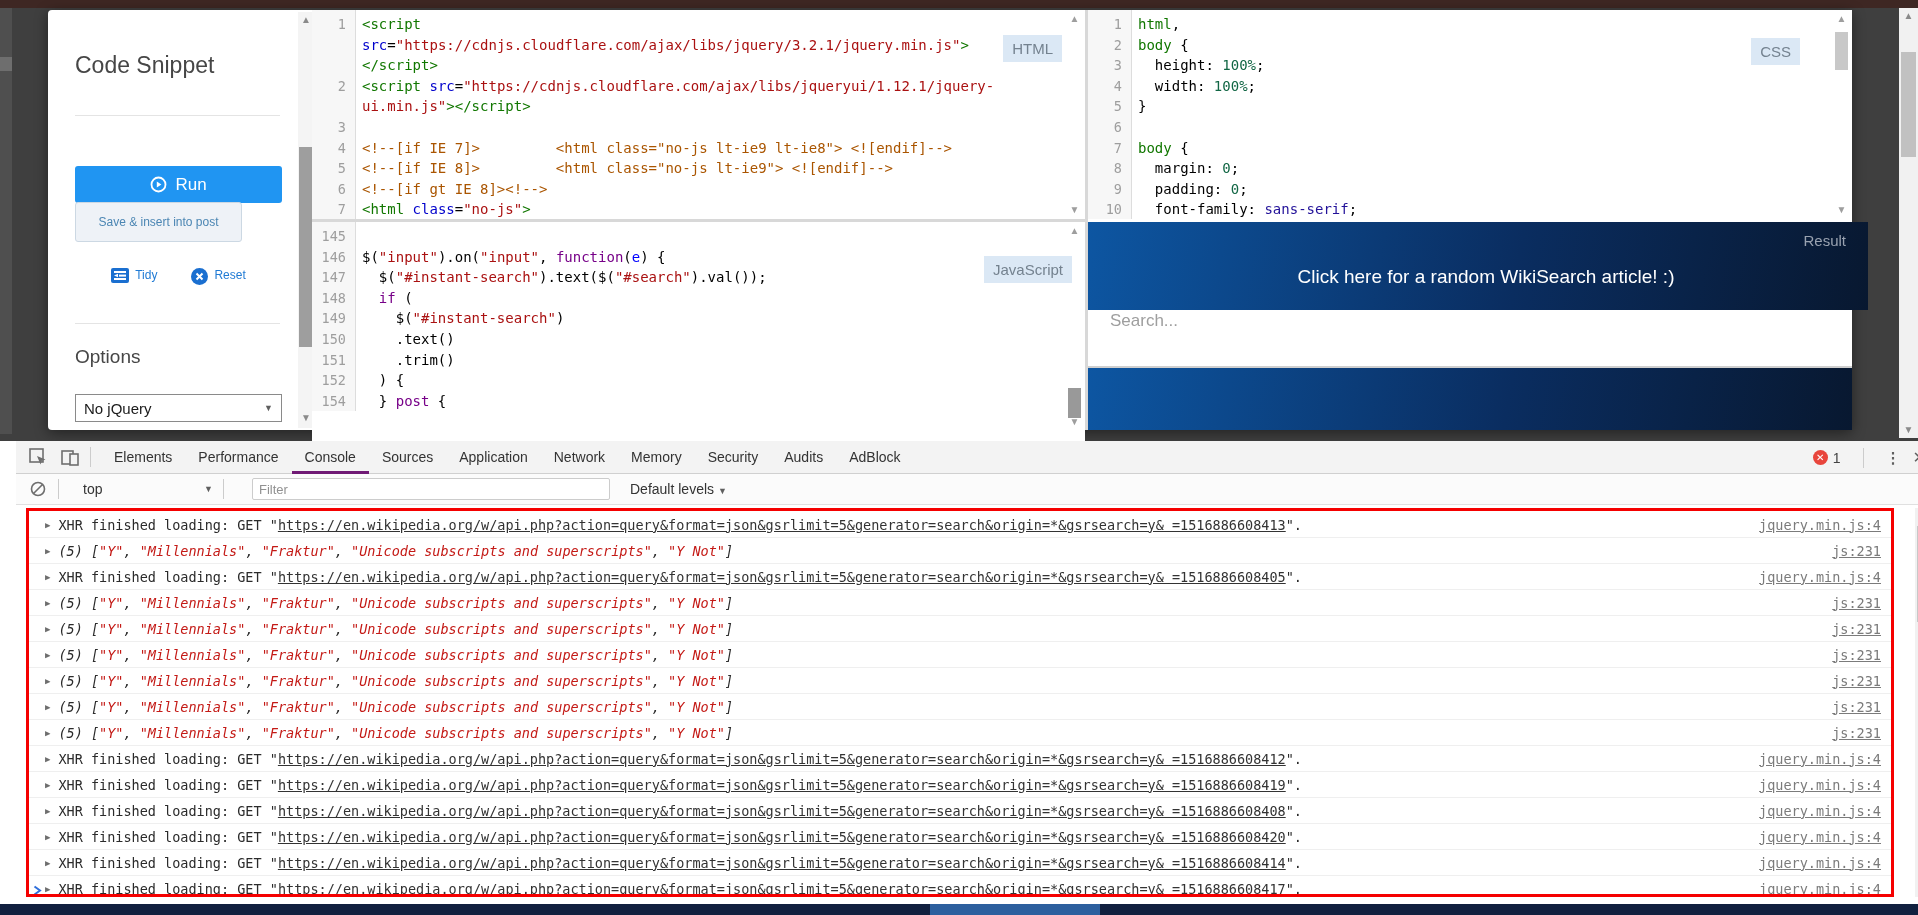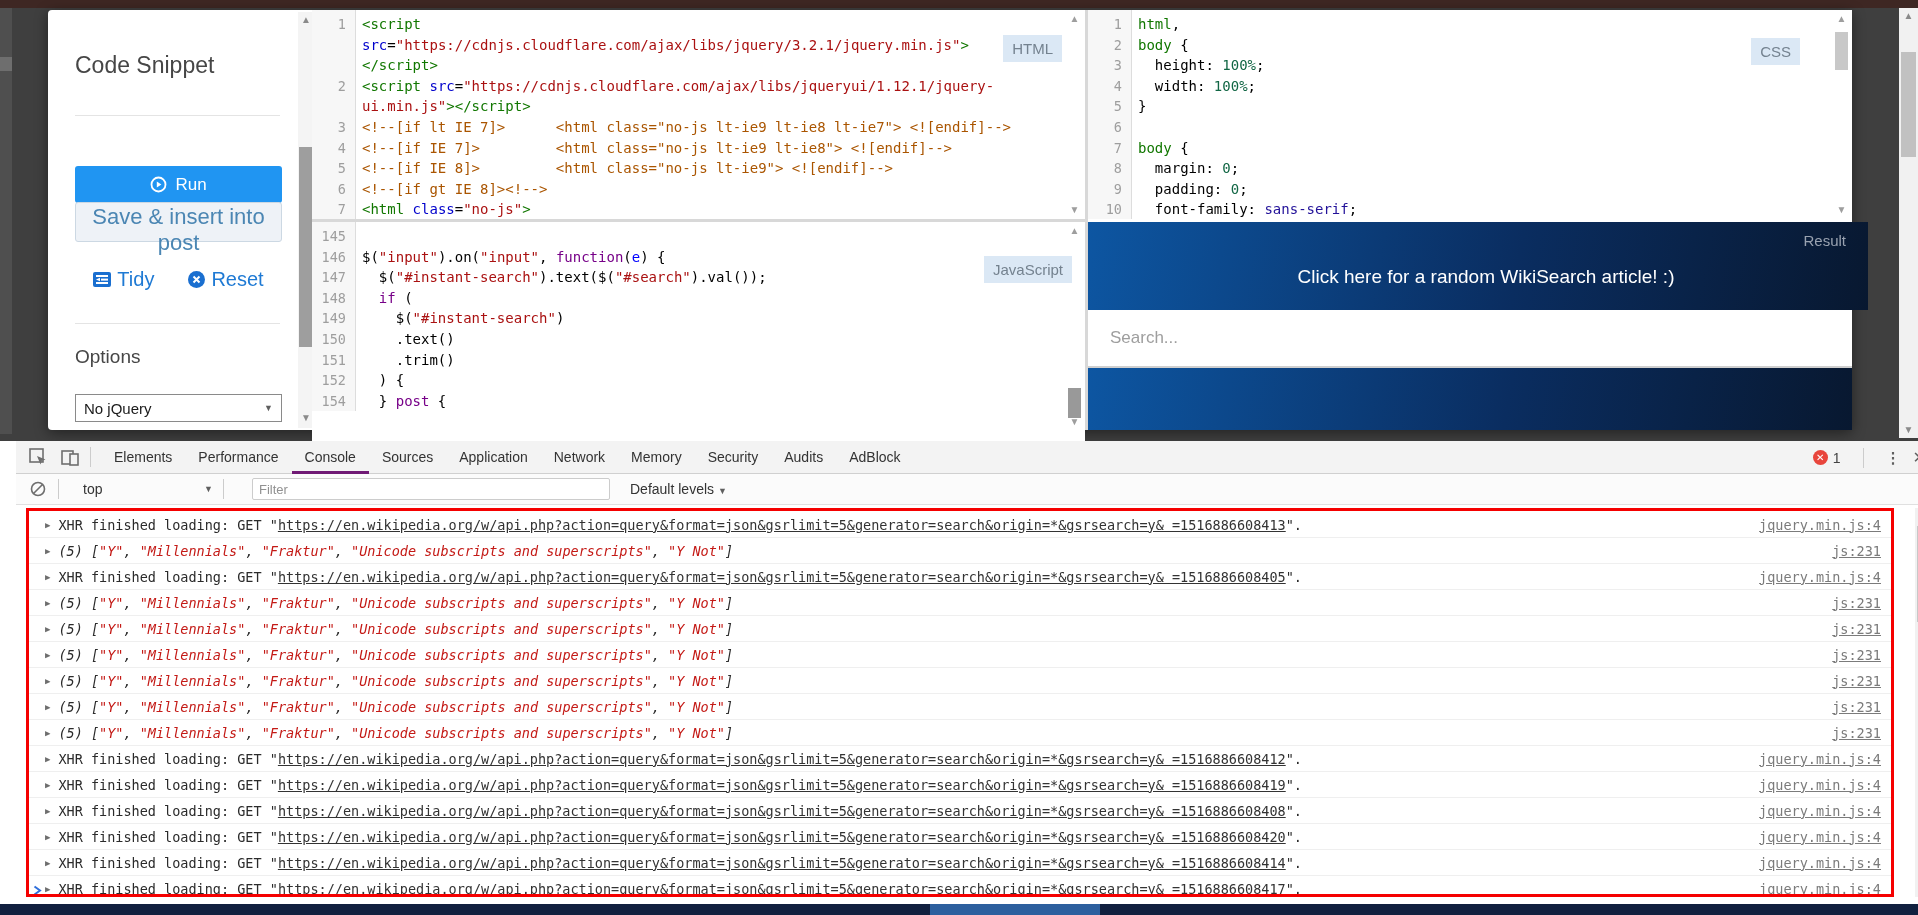--- a/index.html
+++ b/index.html
@@ -15,23 +15,23 @@
   .sb-arrow{width:100%;text-align:center;color:#8a8a8a;font-size:10px;line-height:16px;}
   .page-scroll-thumb{left:2px;top:44px;width:15px;height:105px;background:#c1c1c1;}
 
   
   .modal{left:48px;top:10px;width:1804px;height:420px;background:#fff;border-radius:4px;box-shadow:0 3px 14px rgba(0,0,0,.45);}
 
   
   .side-title{left:27px;top:42px;font-size:23px;color:#464646;}
   .hr1{left:27px;top:105px;width:205px;border-top:1px solid #e4e4e4;}
   .run-btn{left:27px;top:140px;width:207px;height:37px;background:#2095f2;color:#fff;border:none;border-radius:3px;font-size:17px;font-family:"Liberation Sans",sans-serif;cursor:pointer;display:flex;align-items:center;justify-content:center;gap:8px;margin-top:16px;}
-  .save-btn{left:27px;top:192px;width:207px;height:40px;background:#eef2f7;color:#4b86b3;border:1px solid #ccd8e3;border-radius:3px;font-size:22px;font-family:"Liberation Sans",sans-serif;cursor:pointer;}
+  .save-btn{left:27px;top:192px;width:167px;height:40px;background:#eef2f7;color:#4b86b3;border:1px solid #ccd8e3;border-radius:3px;font-size:12px;font-family:"Liberation Sans",sans-serif;cursor:pointer;}
   .link-row{left:27px;top:258px;width:207px;display:flex;justify-content:center;gap:34px;}
-  .blue-link{color:#1f7ad4;font-size:20px;display:flex;align-items:center;gap:6px;cursor:pointer;}
+  .blue-link{color:#1f7ad4;font-size:12px;display:flex;align-items:flex-start;gap:6px;cursor:pointer;}
   .hr2{left:27px;top:313px;width:205px;border-top:1px solid #e4e4e4;}
   .options-h{left:27px;top:336px;font-size:19px;color:#464646;}
   .lib-select{left:27px;top:384px;width:207px;height:28px;border:1px solid #8a8a8a;background:#fff;display:flex;align-items:center;justify-content:space-between;padding:0 8px;font-size:15px;color:#1a1a1a;cursor:pointer;box-sizing:border-box;}
   .side-scroll{left:250px;top:2px;width:16px;height:416px;background:#f4f4f4;}
   .side-scroll-thumb{left:1px;top:135px;width:14px;height:200px;background:#9e9e9e;}
 
   
   .editor{overflow:hidden;background:#fff;}
   .ed-html{left:264px;top:0;width:773px;height:209px;}
   .ed-js{left:264px;top:212px;width:773px;height:224px;}
@@ -46,21 +46,21 @@
   .tk-t{color:#170}.tk-a{color:#00c}.tk-s{color:#a11}.tk-c{color:#a50}.tk-k{color:#708}.tk-d{color:#00f}.tk-n{color:#164}.tk-m{color:#219}.tk-p{color:#000}
   .badge{position:absolute;background:#dbe8f5;color:#74828f;font-size:15px;padding:5px 9px;}
   .ed-scroll{position:absolute;top:2px;right:2px;width:15px;display:flex;flex-direction:column;justify-content:space-between;color:#9e9e9e;font-size:10px;text-align:center;}
   .ed-thumb{position:absolute;right:2px;width:13px;background:#999;}
 
   
   .result{left:1040px;top:212px;width:764px;height:208px;}
   .res-banner{left:0;top:0;width:764px;height:88px;background:linear-gradient(100deg,#0d56a2 0%,#0a2d60 55%,#081830 100%);padding-left:16px;}
   .res-label{position:absolute;right:22px;top:10px;color:#99a2b0;font-size:15px;}
   .res-head{margin-top:44px;text-align:center;color:#fff;font-size:19px;}
-  .res-search{left:0;top:88px;width:764px;height:58px;background:#fff;border-bottom:2px solid #cfcfcf;box-sizing:border-box;display:flex;align-items:center;}
+  .res-search{left:0;top:88px;width:764px;height:58px;background:#fff;border-bottom:2px solid #cfcfcf;box-sizing:border-box;display:flex;align-items:flex-start;}
   .res-search input{border:none;outline:none;margin-left:20px;font-size:17px;color:#444;width:700px;font-family:"Liberation Sans",sans-serif;}
   .res-search input::placeholder{color:#9e9e9e;}
   .res-bottom{left:0;top:146px;width:764px;height:62px;background:linear-gradient(100deg,#0d56a2 0%,#0a2d60 55%,#081830 100%);}
 
   
   .devtools{left:16px;top:441px;width:1918px;height:474px;background:#fff;}
   .dt-tabs{left:0;top:0;width:1918px;height:33px;background:#f3f3f3;border-bottom:1px solid #d0d0d0;box-sizing:border-box;display:flex;align-items:center;}
   .dt-icon{width:20px;height:20px;margin-left:12px;display:flex;align-items:center;justify-content:center;color:#6e6e6e;}
   .dt-sep{width:1px;height:20px;background:#ccc;margin:0 10px;}
   .tab{padding:0 13px;font-size:14px;color:#333;height:33px;line-height:32px;cursor:pointer;box-sizing:border-box;}
@@ -174,21 +174,20 @@
         <div class="code-row">
           <div class="gutter-cell">2</div>
           <div class="code-content"><span class="tk-t">&lt;script</span><span class="tk-p"> </span><span class="tk-a">src</span><span class="tk-p">=</span><span class="tk-s">"https://cdnjs.cloudflare.com/ajax/libs/jqueryui/1.12.1/jquery-</span></div>
         </div>
         <div class="code-row">
           <div class="gutter-cell"></div>
           <div class="code-content"><span class="tk-s">ui.min.js"</span><span class="tk-t">&gt;&lt;/script&gt;</span></div>
         </div>
         <div class="code-row">
           <div class="gutter-cell">3</div>
-          <div class="code-content"><span class="tk-c">&lt;!--[if lt IE 7]&gt;      &lt;html class="no-js lt-ie9 lt-ie8 lt-ie7"&gt; &lt;![endif]--&gt;</span></div>
         </div>
         <div class="code-row">
           <div class="gutter-cell">4</div>
           <div class="code-content"><span class="tk-c">&lt;!--[if IE 7]&gt;         &lt;html class="no-js lt-ie9 lt-ie8"&gt; &lt;![endif]--&gt;</span></div>
         </div>
         <div class="code-row">
           <div class="gutter-cell">5</div>
           <div class="code-content"><span class="tk-c">&lt;!--[if IE 8]&gt;         &lt;html class="no-js lt-ie9"&gt; &lt;![endif]--&gt;</span></div>
         </div>
         <div class="code-row">

